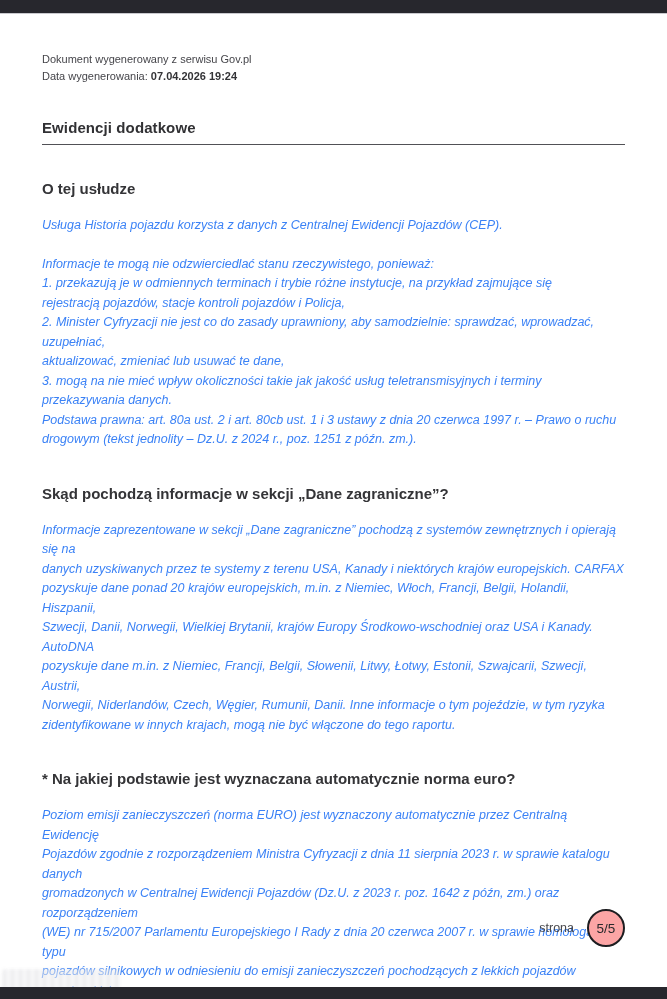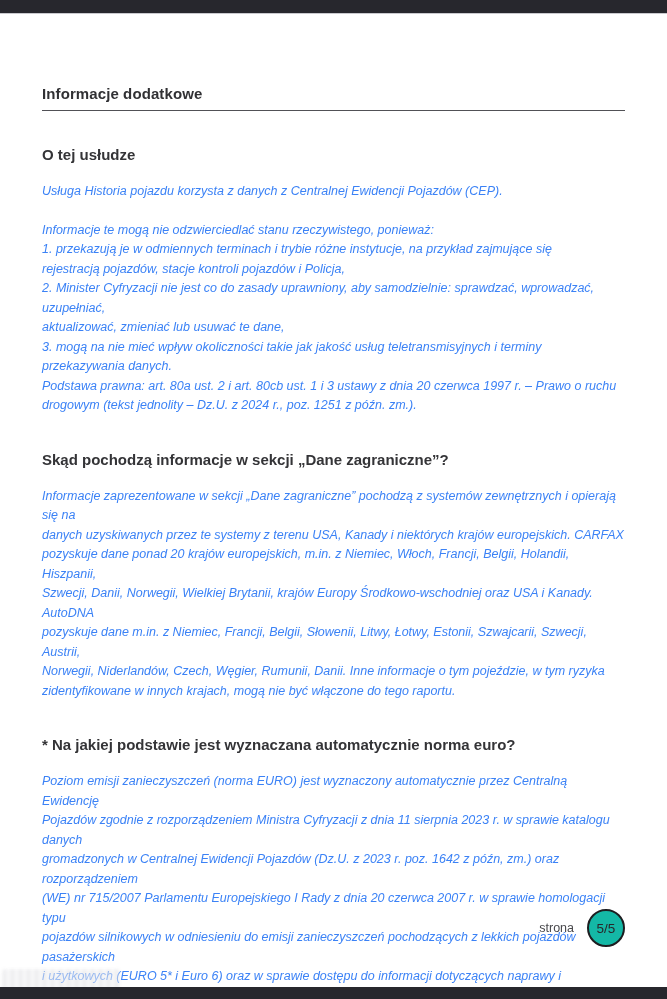--- a/index.html
+++ b/index.html
@@ -57,21 +57,21 @@
     position: absolute; top: 909px; right: 42px;
     display: flex; align-items: center; gap: 13px;
     z-index: 10;
   }
   .page-footer .label { font-size: 12.5px; color: #48484c; }
   .page-badge {
     width: 34px; height: 34px; border-radius: 50%;
     border: 2.5px solid #1d1d20;
     display: flex; align-items: center; justify-content: center;
     font-size: 13.5px; color: #28282b; font-weight: 500;
-    background: #14b8a6;
+    background: #fca5a5;
   }
 
   
   .watermark {
     position: absolute; left: 2px; top: 969px;
     width: 118px; height: 22px;
     background: repeating-linear-gradient(90deg,
       #e4e4e7 0px, #e4e4e7 5px, #f4f4f6 5px, #f4f4f6 8px);
     border-radius: 4px;
     filter: blur(1.6px);
@@ -81,23 +81,27 @@
 </style>
 </head>
 <body>
 
 <div class="letterbox top"></div>
 
 <div class="page">
   <div class="content">
 
     <div class="doc-header">
+      <div>
+        <div>Dokument wygenerowany z serwisu Gov.pl</div>
+        <div><span>Data wygenerowania: </span><span class="bold">07.04.2026 19:24</span></div>
+      </div>
     </div>
 
-    <div class="page-title">Informacje dodatkowe</div>
+    <div class="page-title">Ewidencji dodatkowe</div>
     <hr class="title-rule">
 
     <div>
       <div class="section-heading">O tej usłudze</div>
       <p class="para">Usługa Historia pojazdu korzysta z danych z Centralnej Ewidencji Pojazdów (CEP).</p>
       <p class="para">Informacje te mogą nie odzwierciedlać stanu rzeczywistego, ponieważ:
 1. przekazują je w odmiennych terminach i trybie różne instytucje, na przykład zajmujące się
 rejestracją pojazdów, stacje kontroli pojazdów i Policja,
 2. Minister Cyfryzacji nie jest co do zasady uprawniony, aby samodzielnie: sprawdzać, wprowadzać, uzupełniać,
 aktualizować, zmieniać lub usuwać te dane,

